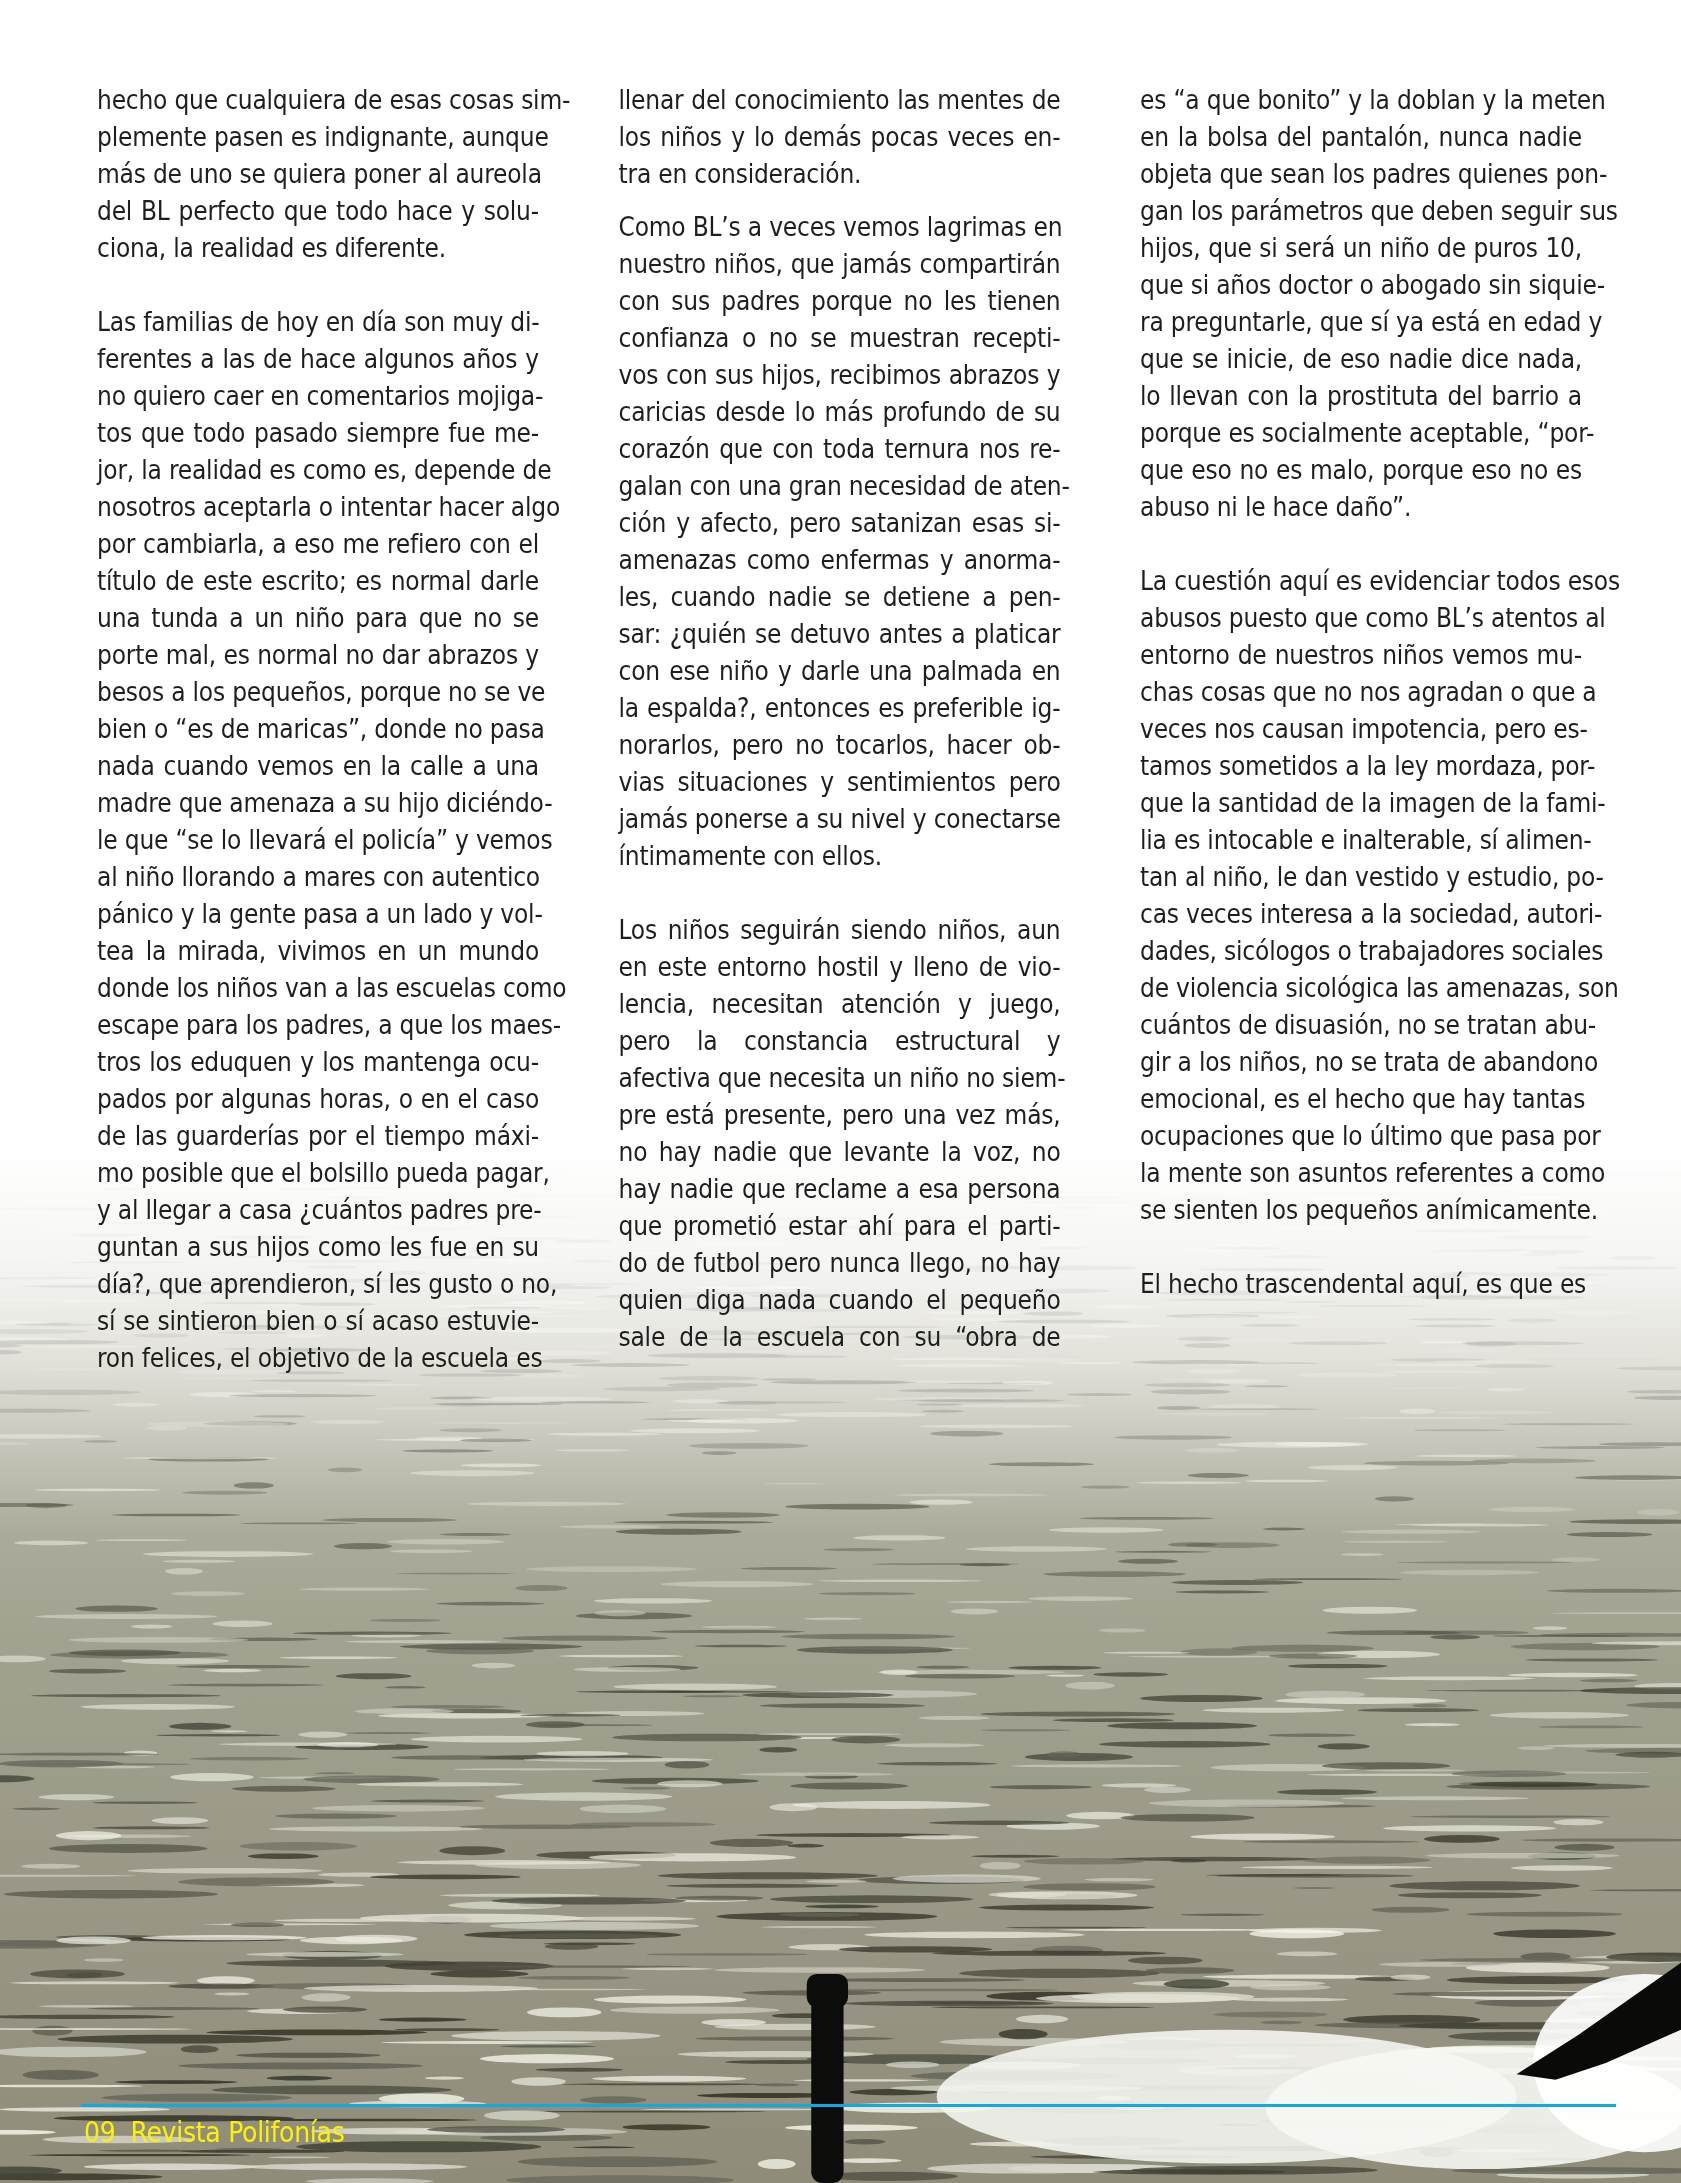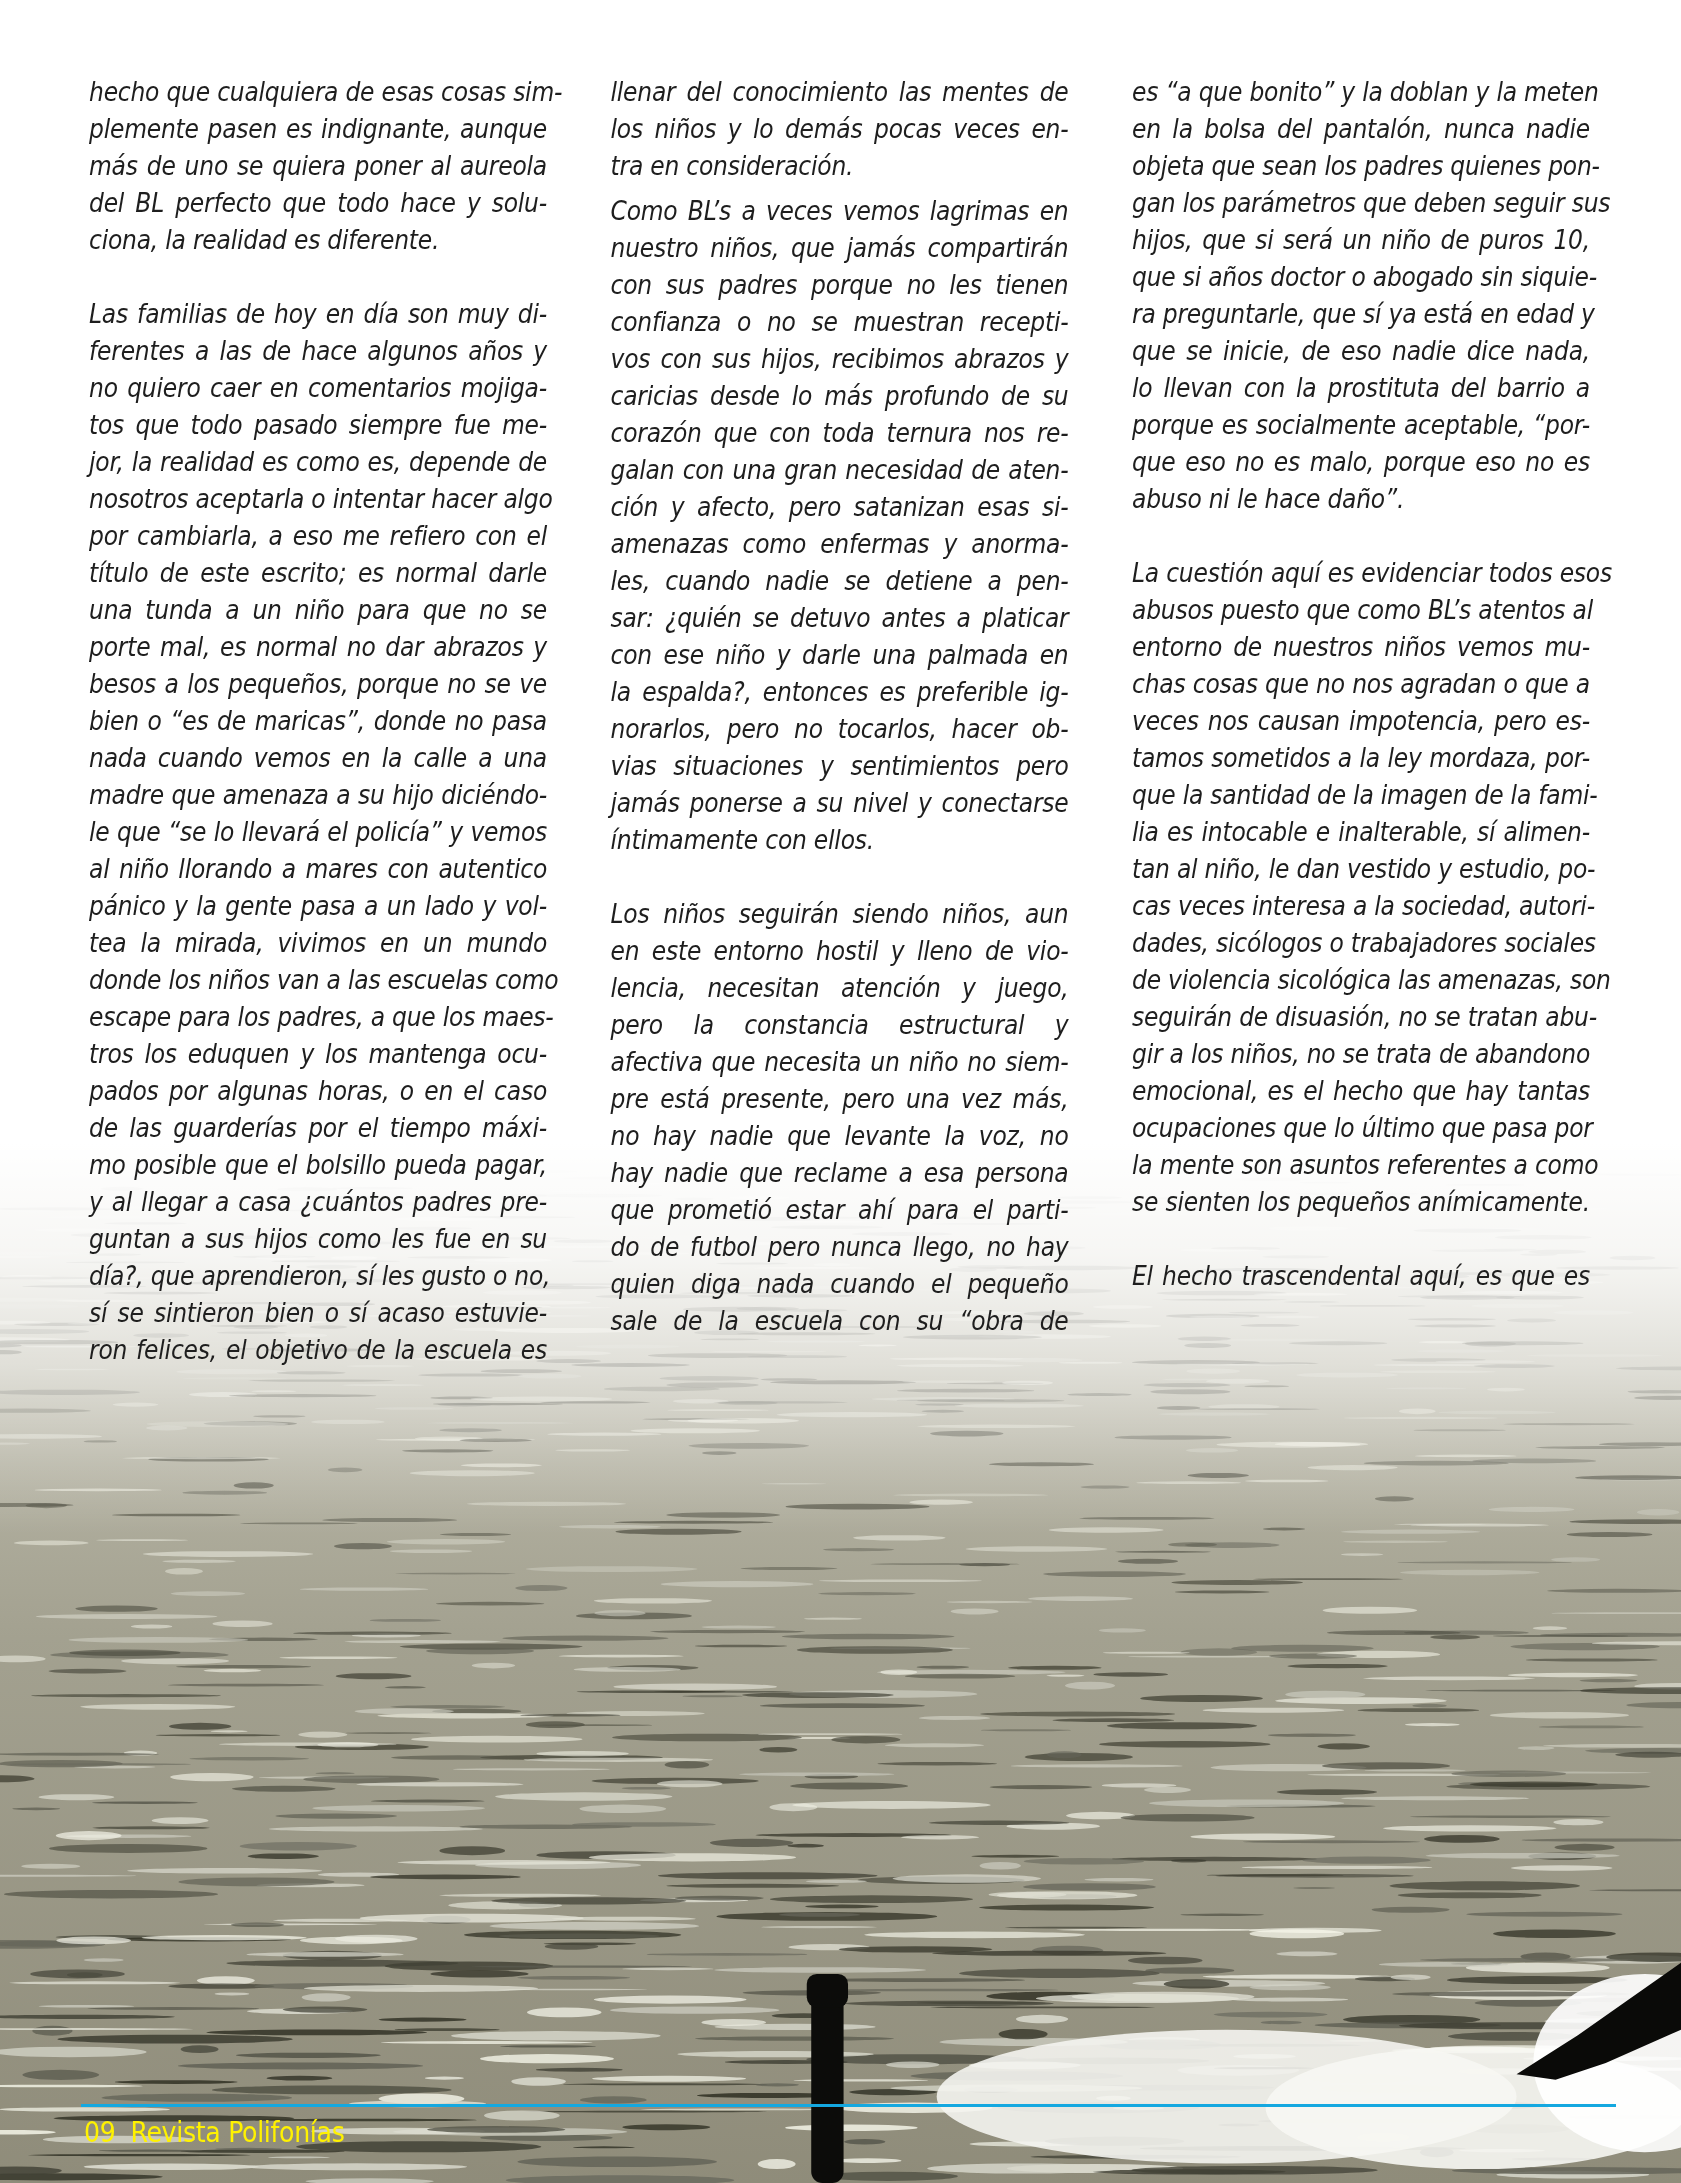--- a/index.html
+++ b/index.html
@@ -39,21 +39,21 @@
   }
   .col {
     width: 474px;
     font-size: 26px;
     line-height: 37px;
     color: #1e1e1e;
     text-align: justify;
     hyphens: manual;
     letter-spacing: -0.2px;
   }
-  .col p { margin: 8px; font-style: italic; }
+  .col p { margin: 16px; }
   .col p.gap { margin-top: 37px; }
   .col .ln { display: block; text-align: justify; text-align-last: justify; white-space: nowrap; overflow: visible; }
   .col .ln.last { text-align-last: left; }
   
   .rule {
     position: absolute;
     left: 81px;
     width: 1535px;
     top: 2104px;
     height: 3.3px;
@@ -1110,21 +1110,21 @@
         <span class="ln">entorno de nuestros niños vemos mu-</span>
         <span class="ln">chas cosas que no nos agradan o que a</span>
         <span class="ln">veces nos causan impotencia, pero es-</span>
         <span class="ln">tamos sometidos a la ley mordaza, por-</span>
         <span class="ln">que la santidad de la imagen de la fami-</span>
         <span class="ln">lia es intocable e inalterable, sí alimen-</span>
         <span class="ln">tan al niño, le dan vestido y estudio, po-</span>
         <span class="ln">cas veces interesa a la sociedad, autori-</span>
         <span class="ln">dades, sicólogos o trabajadores sociales</span>
         <span class="ln">de violencia sicológica las amenazas, son</span>
-        <span class="ln">seguirán de disuasión, no se tratan abu-</span>
+        <span class="ln">cuántos de disuasión, no se tratan abu-</span>
         <span class="ln">gir a los niños, no se trata de abandono</span>
         <span class="ln">emocional, es el hecho que hay tantas</span>
         <span class="ln">ocupaciones que lo último que pasa por</span>
         <span class="ln">la mente son asuntos referentes a como</span>
         <span class="ln last">se sienten los pequeños anímicamente.</span>
       </p>
       <p class="gap">
         <span class="ln">El hecho trascendental aquí, es que es</span>
       </p>
     </div>

